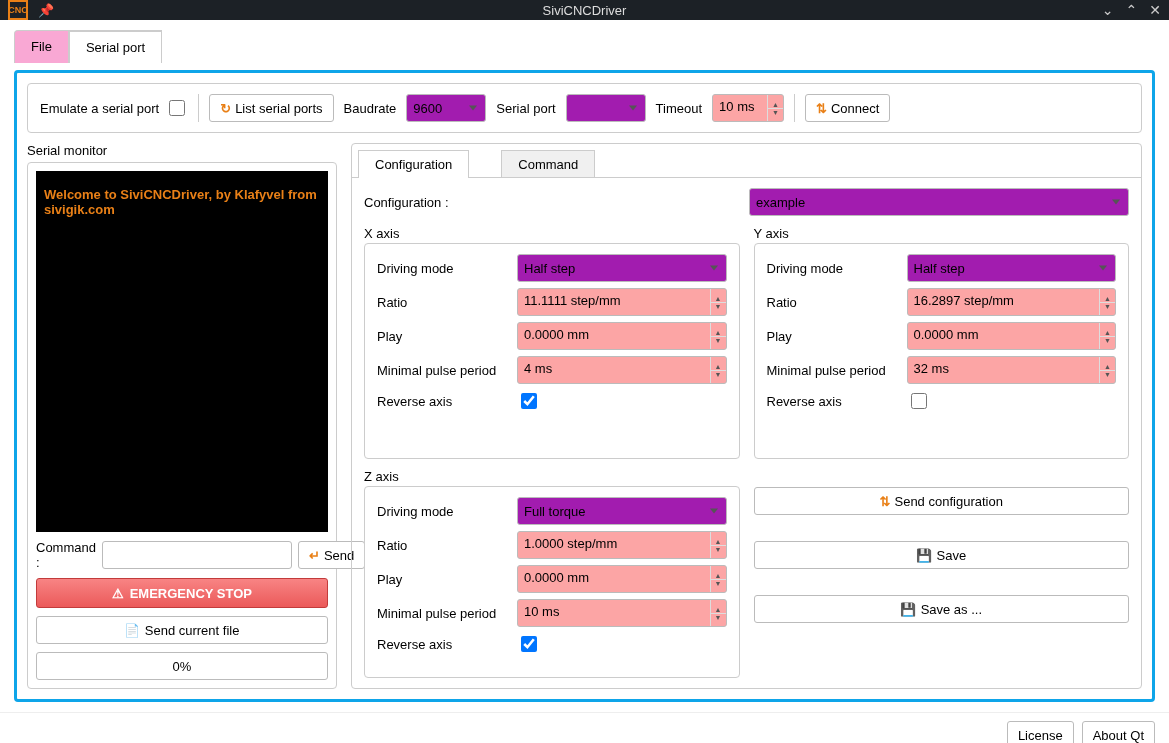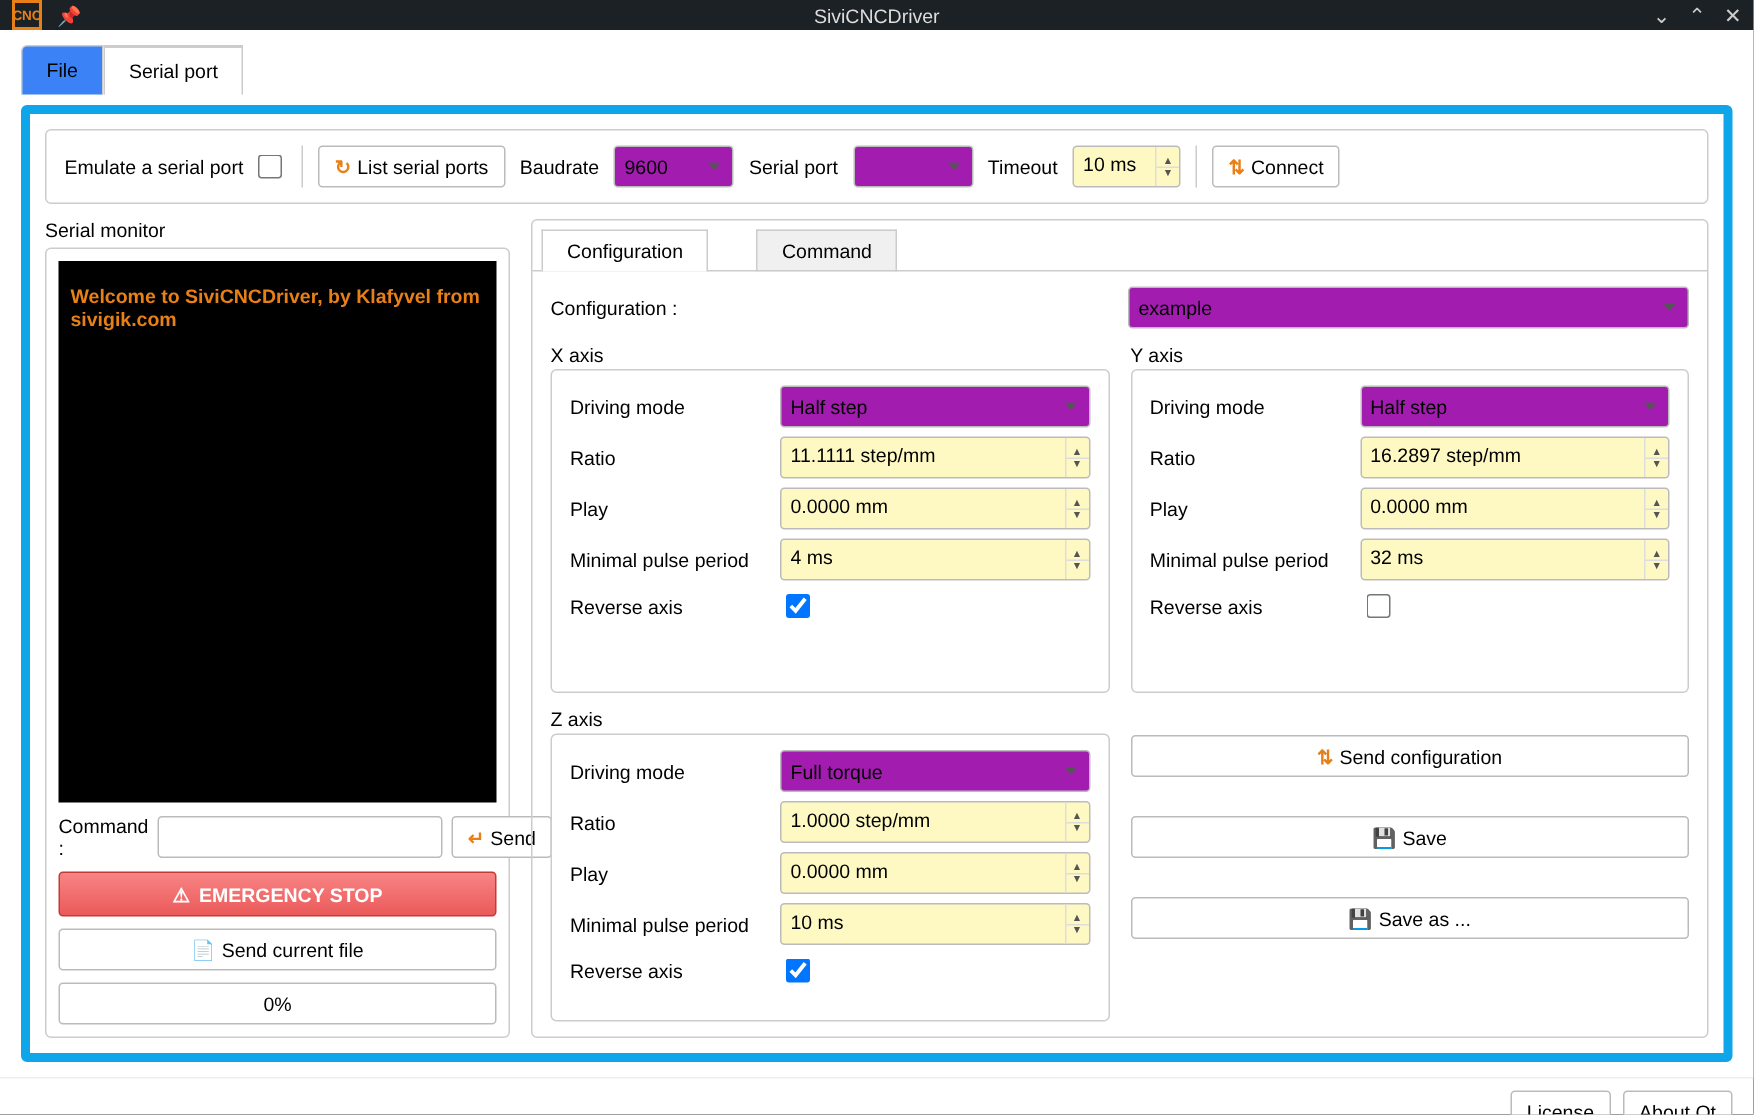--- a/index.html
+++ b/index.html
@@ -8,37 +8,37 @@
   .titlebar { background: #1c2126; height: 32px; display: flex; align-items: center; color: #ccc; padding: 0 8px; position: relative; }
   .titlebar .app-icon { width: 20px; height: 20px; border: 2px solid #e98017; display: flex; align-items: center; justify-content: center; font-size: 9px; color: #e98017; font-weight: bold; margin-right: 6px; }
   .titlebar .pin-icon { color: #ccc; margin-left: 4px; }
   .titlebar .title { position: absolute; left: 50%; transform: translateX(-50%); color: #ddd; }
   .titlebar .win-controls { margin-left: auto; display: flex; gap: 12px; color: #ccc; }
   .titlebar .win-controls span { cursor: pointer; font-size: 14px; }
   
   .content { flex: 1; padding: 10px 14px; display: flex; flex-direction: column; gap: 8px; background: #fff; }
   
   .main-tabs { display: flex; }
-  .main-tabs .tab { padding: 8px 16px; border: 1px solid #ccc; background: #3b82f6; border-bottom: none; cursor: pointer; }
+  .main-tabs .tab { padding: 8px 16px; border: 1px solid #ccc; background: #f9a8d4; border-bottom: none; cursor: pointer; }
   .main-tabs .tab.active { background: #fff; border-top: 2px solid #ccc; position: relative; z-index: 2; }
   .main-tabs .tab:first-child { border-top-left-radius: 4px; }
   
-  .tab-body { border: 6px solid #0ea5e9; border-radius: 4px; margin-top: -1px; padding: 10px; flex: 1; display: flex; flex-direction: column; gap: 10px; }
+  .tab-body { border: 3px solid #0ea5e9; border-radius: 4px; margin-top: -1px; padding: 10px; flex: 1; display: flex; flex-direction: column; gap: 10px; }
   
   .topbar { border: 1px solid #ccc; border-radius: 4px; padding: 10px 12px; display: flex; align-items: center; gap: 10px; }
   .topbar label { display: flex; align-items: center; gap: 6px; }
   .topbar .sep { width: 1px; height: 28px; background: #ccc; }
   
   .btn { border: 1px solid #bbb; border-radius: 3px; background: #fff; padding: 5px 10px; cursor: pointer; display: inline-flex; align-items: center; gap: 4px; min-height: 28px;}
   .btn .orange-icon { color: #e98017; font-weight: bold; }
   
   .select { border: 1px solid #bbb; border-radius: 3px; background: #a21caf; padding: 4px 6px; min-height: 28px; display: flex; align-items: center; position: relative; }
   .select::after { content: ""; position: absolute; right: 8px; top: 50%; transform: translateY(-50%); border-left: 4px solid transparent; border-right: 4px solid transparent; border-top: 5px solid #555; }
   
-  .spinbox { border: 1px solid #bbb; border-radius: 3px; background: #fef9c3; display: flex; align-items: stretch; min-height: 28px; }
+  .spinbox { border: 1px solid #bbb; border-radius: 3px; background: #fca5a5; display: flex; align-items: stretch; min-height: 28px; }
   .spinbox .value { padding: 4px 6px; flex: 1; }
   .spinbox .arrows { display: flex; flex-direction: column; width: 16px; border-left: 1px solid #ddd; }
   .spinbox .arrows span { flex: 1; font-size: 7px; text-align: center; color: #555; cursor: pointer; line-height: 1;}
   .spinbox .arrows span:first-child { border-bottom: 1px solid #ddd; display:flex; align-items:flex-end; justify-content:center;}
   .spinbox .arrows span:last-child { display:flex; align-items:flex-start; justify-content:center;}
   
   .columns { display: flex; gap: 14px; flex: 1; }
   
   .left-panel { width: 310px; display: flex; flex-direction: column; }
   .sm-label { margin-bottom: 4px; }

